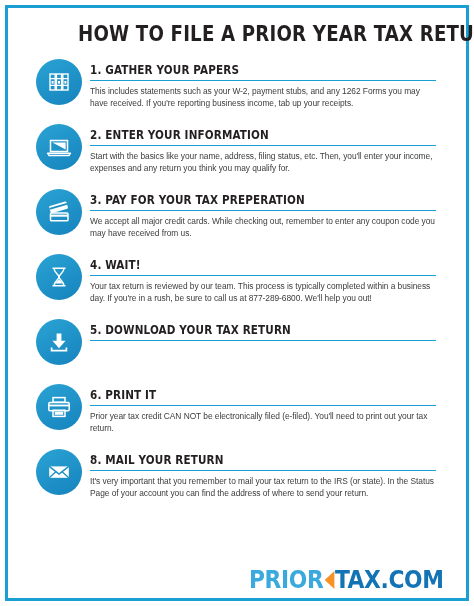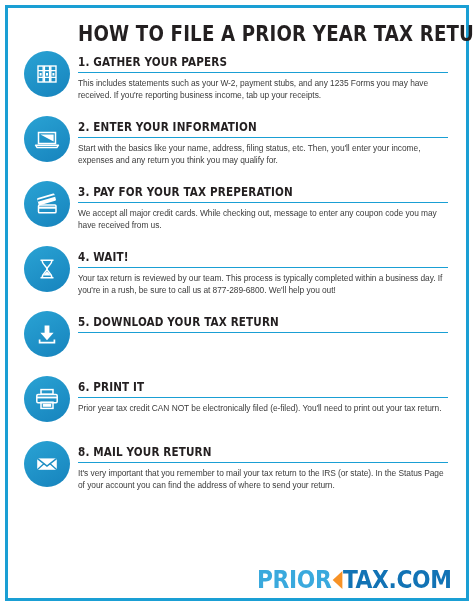--- a/index.html
+++ b/index.html
@@ -42,21 +42,21 @@
     margin: 7px 0 4px 62px;
     line-height: 1.05;
     text-transform: uppercase;
     transform: scaleX(0.94);
     transform-origin: left center;
     white-space: nowrap;
   }
 
   .steps {
     position: relative;
-    margin: 0;
+    margin: 12px;
     padding: 0;
     list-style: none;
   }
 
   .step {
     position: relative;
     display: flex;
     align-items: flex-start;
     min-height: 62px;
     margin-bottom: 3px;
@@ -117,21 +117,21 @@
     font-family: "Liberation Sans", sans-serif;
     font-size: 8.4px;
     line-height: 1.45;
     color: #3c3c3c;
     margin: 0;
     letter-spacing: -0.05px;
   }
 
   .footer {
     position: absolute;
-    right: 14px;
+    right: 22px;
     bottom: 6px;
     display: flex;
     align-items: center;
     justify-content: flex-end;
   }
 
   .logo {
     font-family: "DejaVu Sans Condensed", "Liberation Sans Narrow", "Liberation Sans", sans-serif;
     font-weight: 700;
     font-size: 25px;
@@ -178,21 +178,21 @@
                 <rect x="5.6" y="12" width="2" height="2.6"></rect>
                 <rect x="12" y="12" width="2" height="2.6"></rect>
                 <rect x="18.4" y="12" width="2" height="2.6"></rect>
               </g>
             </svg>
           </div>
         </div>
         <div class="step-body">
           <div class="step-heading">1. GATHER YOUR PAPERS</div>
           <div class="rule"></div>
-          <p class="step-text">This includes statements such as your W-2, payment stubs, and any 1235 Forms you may have received. If you're reporting business income, tab up your receipts.</p>
+          <p class="step-text">This includes statements such as your W-2, payment stubs, and any 1262 Forms you may have received. If you're reporting business income, tab up your receipts.</p>
         </div>
       </li>
 
       <li class="step">
         <div class="icon-wrap">
           <div class="icon-circle">
             <svg width="28" height="26" viewBox="0 0 28 26" aria-hidden="true">
               <path d="M5.5 6.5h17v11h-17z" fill="none" stroke="#ffffff" stroke-width="1.5"></path>
               <path d="M7.4 8.4h13.2v7.2z" fill="#ffffff"></path>
               <path d="M2.5 19.2h23l-1.6 2.3H4.1z" fill="none" stroke="#ffffff" stroke-width="1.4" stroke-linejoin="round"></path>
@@ -215,21 +215,21 @@
                 <rect x="5" y="6.3" width="18" height="1.9" fill="#1d8fc4"></rect>
               </g>
               <rect x="5.5" y="14" width="17.5" height="7.8" rx="1.1" fill="none" stroke="#ffffff" stroke-width="1.5"></rect>
               <rect x="5.5" y="15.6" width="17.5" height="2.1" fill="#ffffff"></rect>
             </svg>
           </div>
         </div>
         <div class="step-body">
           <div class="step-heading">3. PAY FOR YOUR TAX PREPERATION</div>
           <div class="rule"></div>
-          <p class="step-text">We accept all major credit cards. While checking out, message to enter any coupon code you may have received from us.</p>
+          <p class="step-text">We accept all major credit cards. While checking out, remember to enter any coupon code you may have received from us.</p>
         </div>
       </li>
 
       <li class="step">
         <div class="icon-wrap">
           <div class="icon-circle">
             <svg width="24" height="26" viewBox="0 0 24 26" aria-hidden="true">
               <g stroke="#ffffff" stroke-width="1.5" fill="none" stroke-linejoin="round">
                 <path d="M5.5 4.2h13M5.5 21.8h13"></path>
                 <path d="M7 4.2c0 4.3 5 6.6 5 8.8 0-2.2 5-4.5 5-8.8"></path>

